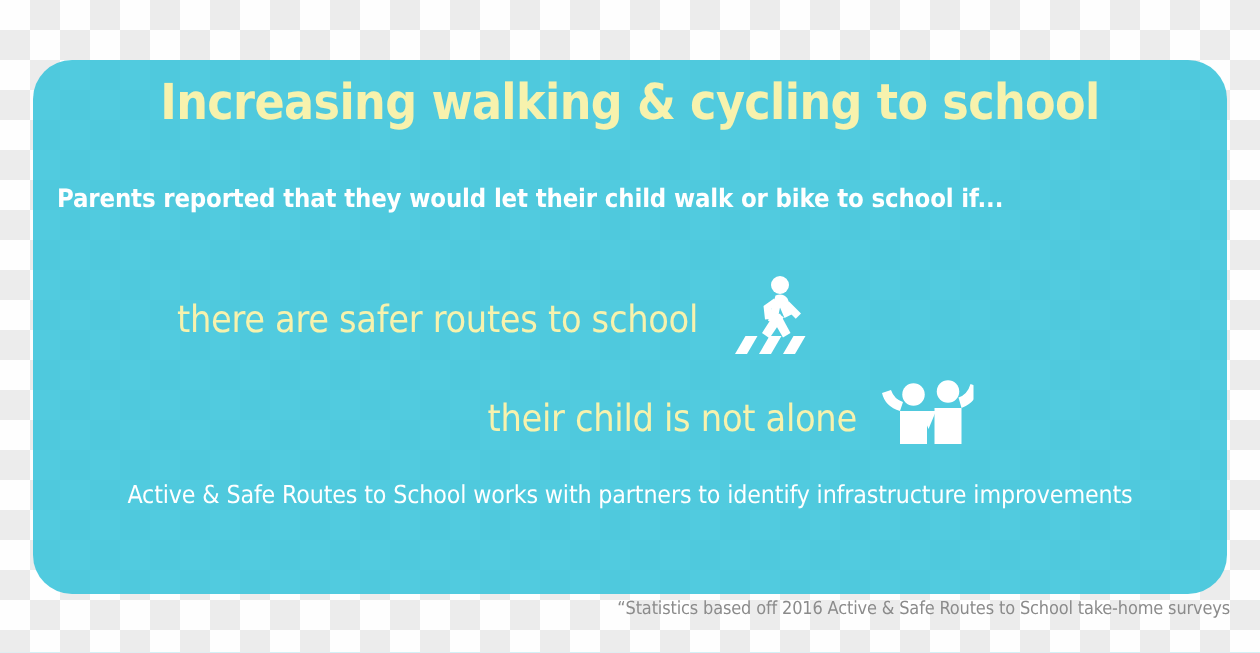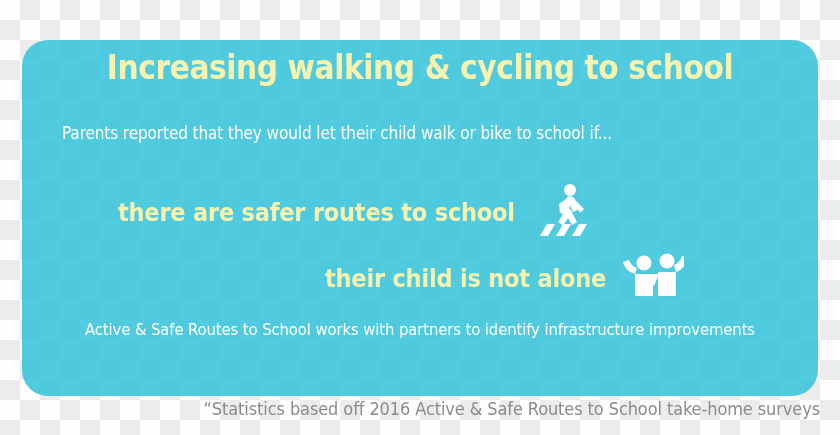--- a/index.html
+++ b/index.html
@@ -55,39 +55,38 @@
   }
 
   
   .intro {
     position: absolute;
     left: 16px;
     top: 82px;
     color: #ffffff;
     font-family: "DejaVu Sans Condensed", "Liberation Sans Narrow", "Liberation Sans", sans-serif;
     font-size: 17px;
-    font-weight: normal;
+    font-weight: bold;
     letter-spacing: -0.1px;
     line-height: 22px;
     white-space: nowrap;
-    margin-left: 24px;
   }
 
   
   .reason {
     position: absolute;
     display: flex;
     align-items: center;
     gap: 22px;
   }
   .reason-text {
     color: #f7f2ad;
     font-family: "DejaVu Sans Condensed", "Liberation Sans Narrow", "Liberation Sans", sans-serif;
     font-size: 25px;
-    font-weight: bold;
+    font-weight: normal;
     letter-spacing: -0.2px;
     white-space: nowrap;
   }
   #reason-1 { left: 96px; top: 142px; }
   #reason-2 { left: 303px; top: 212px; gap: 16px; }
 
   .icon-box {
     flex: 0 0 auto;
     display: block;
   }
@@ -108,21 +107,21 @@
   }
   .closing .cl-line { display: block; }
 
   
   .footnote {
     position: absolute;
     right: 20px;
     top: 398px;
     color: #8b8b8b;
     font-family: "DejaVu Sans Condensed", "Liberation Sans Narrow", "Liberation Sans", sans-serif;
-    font-size: 18px;
+    font-size: 12px;
     letter-spacing: -0.1px;
     white-space: nowrap;
   }
 </style>
 </head>
 <body>
 
 <div id="canvas">
 
   <div id="card">

